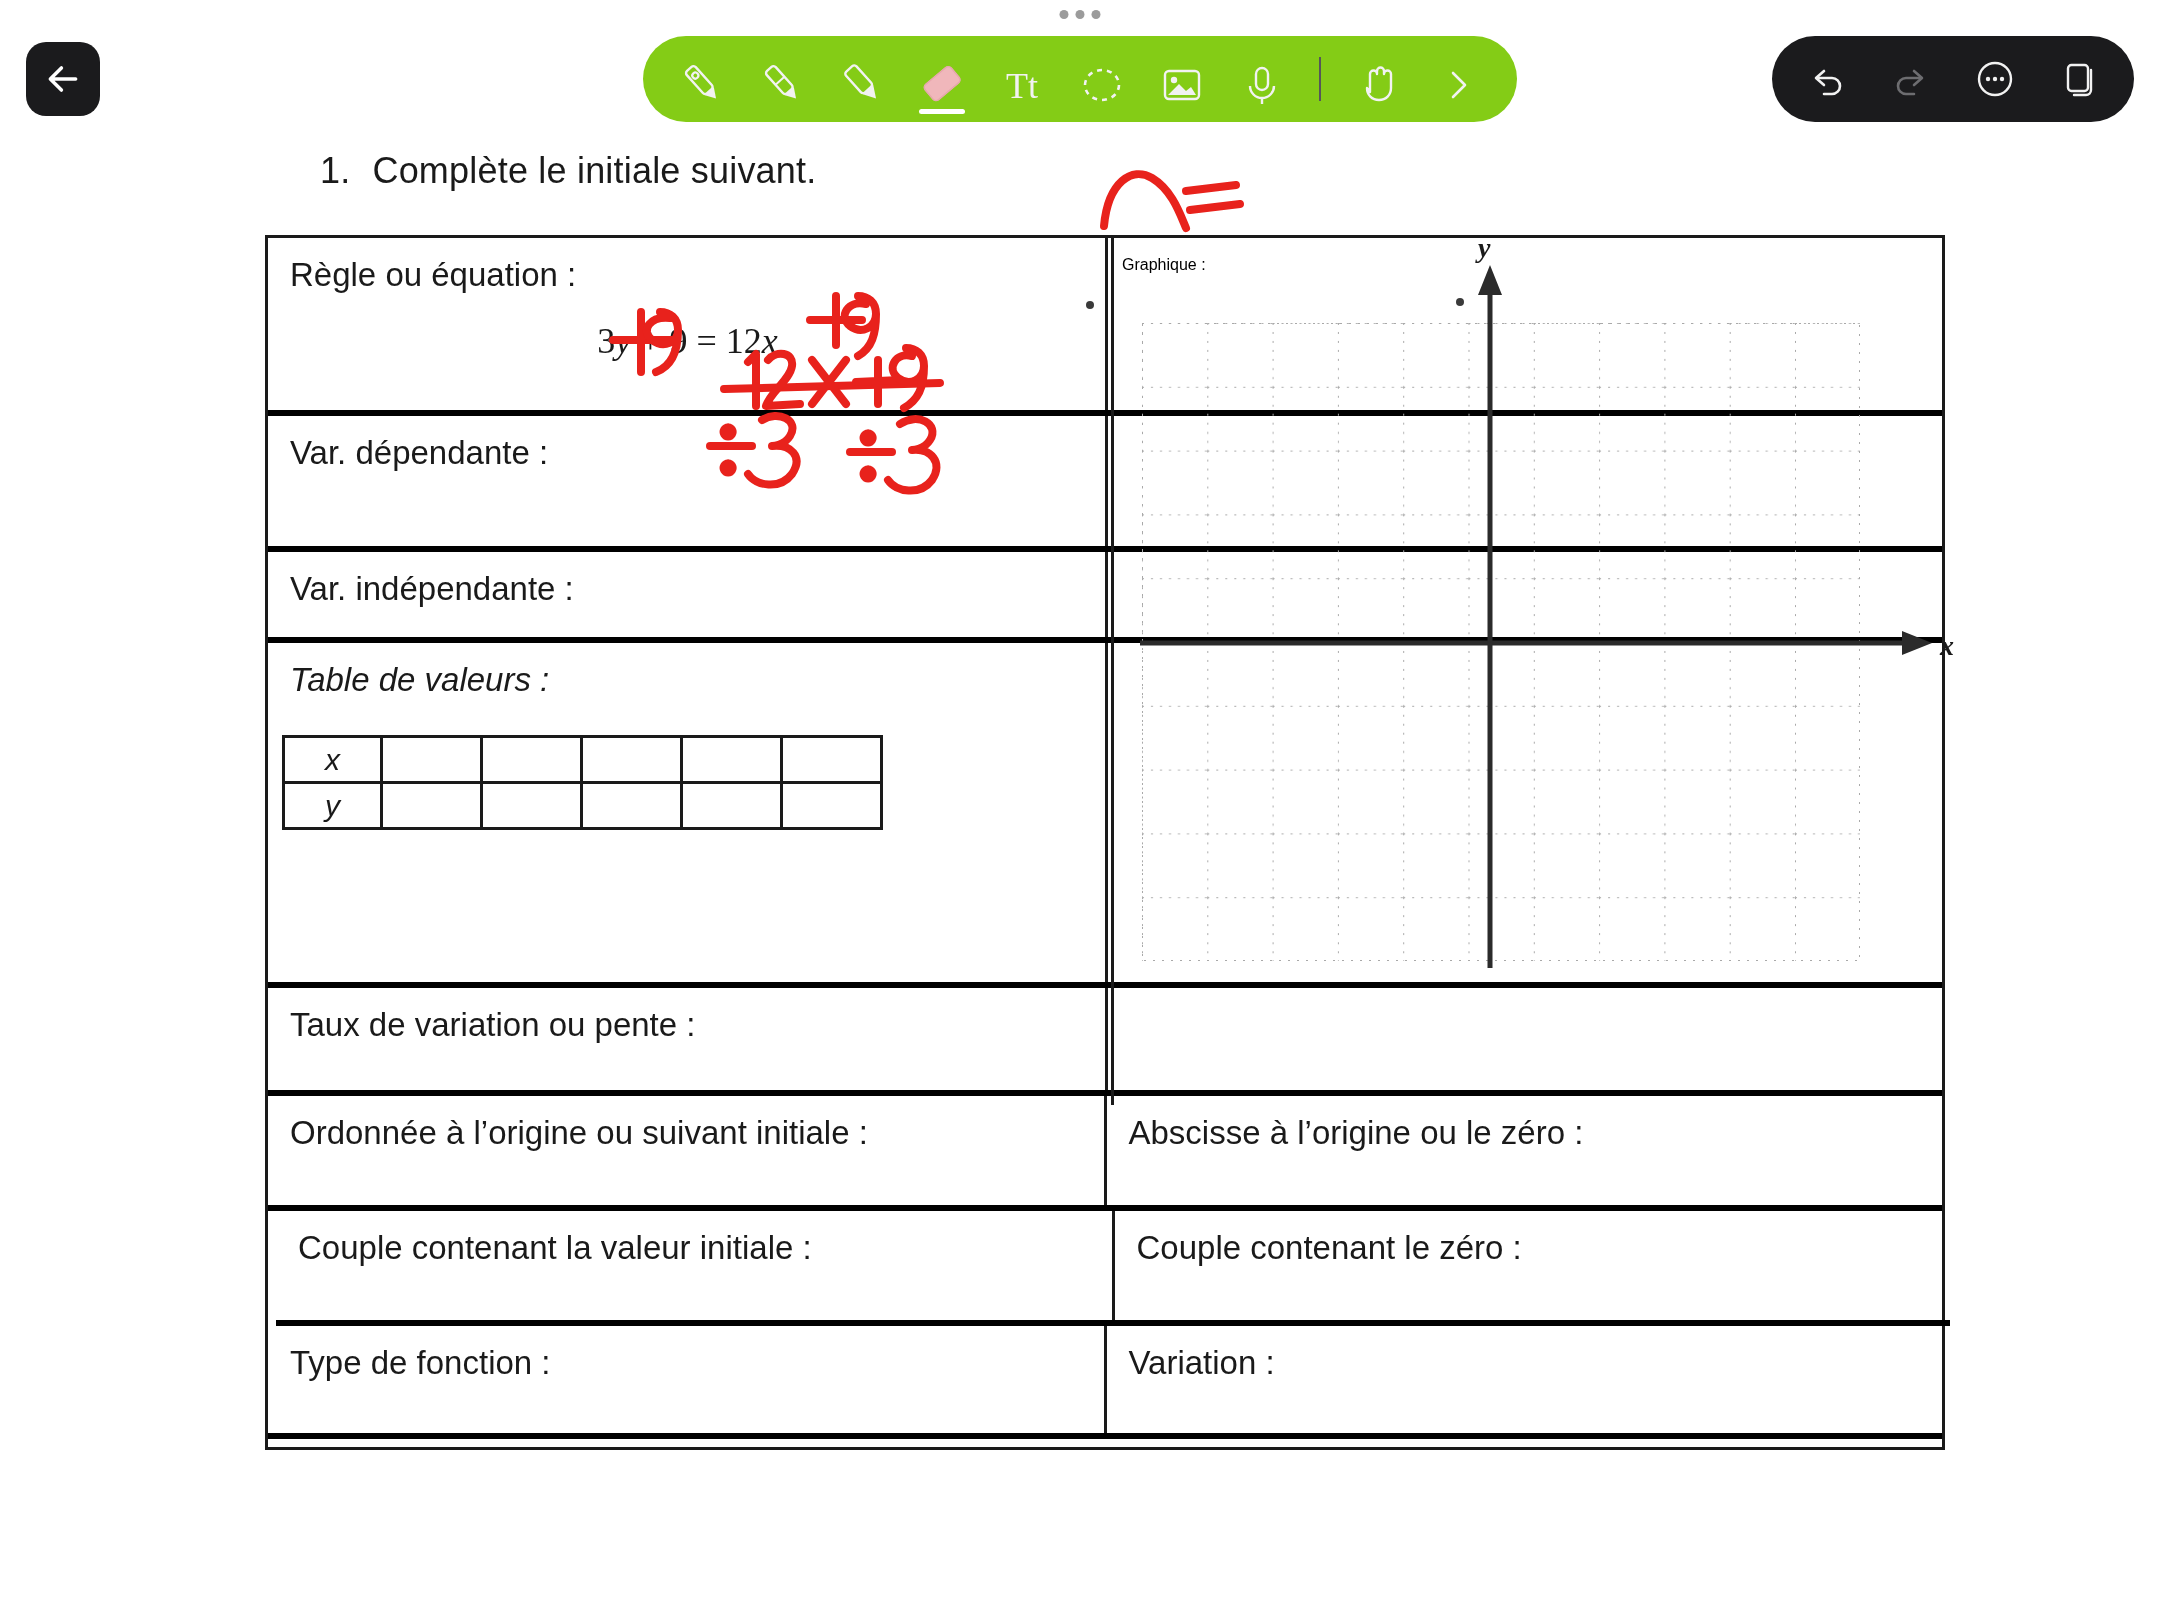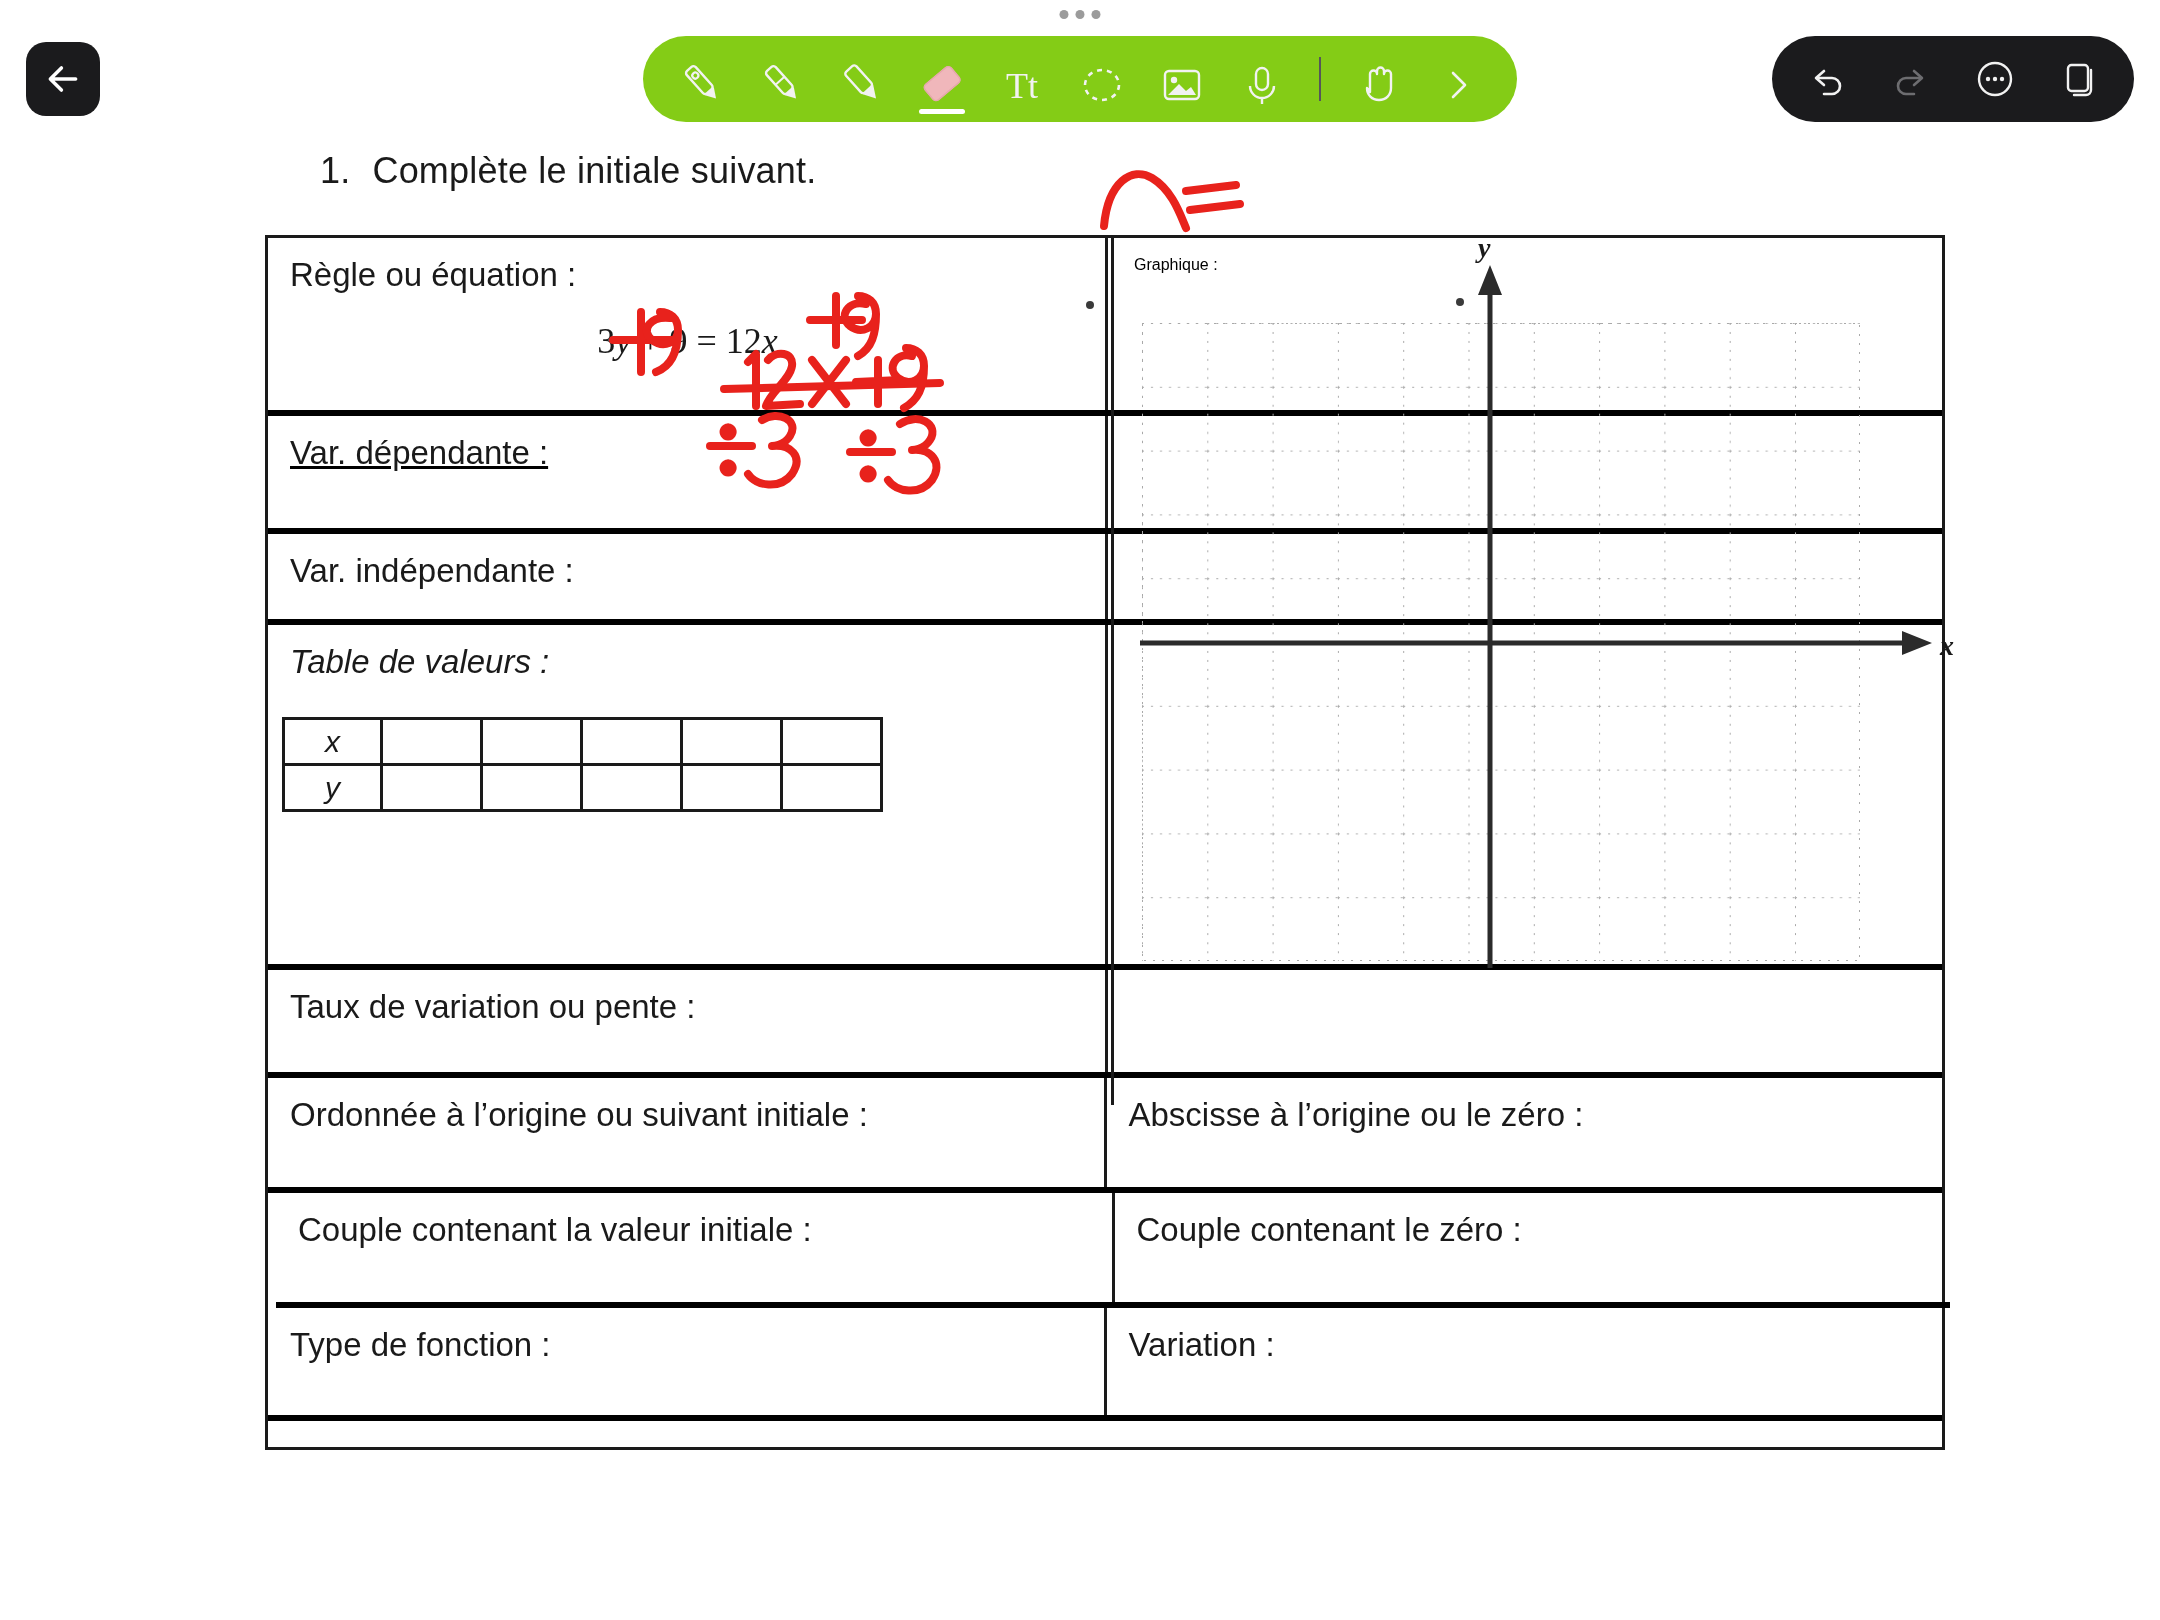--- a/index.html
+++ b/index.html
@@ -66,33 +66,33 @@
   .row:last-child { border-bottom: none; }
   .cell {
     padding: 18px 20px 10px 22px;
     font-size: 33px; color: #1a1a1a;
     position: relative;
   }
   .cell.left { width: 840px; border-right: 3px solid #1a1a1a; }
   .cell.right { width: 837px; }
 
   .r-regle { height: 178px; }
-  .r-dep   { height: 118px; text-decoration: underline; }
+  .r-dep   { height: 136px; }
   .r-indep { height: 91px; }
   .r-table { height: 345px; font-style: italic; }
   .r-taux  { height: 108px; }
   .r-ord   { height: 115px; }
   .r-couple{ height: 115px; margin-left: 8px; }
   .r-type  { height: 113px; }
 
   
   .graph-cell {
     position: absolute; left: 843px; top: 0; width: 834px;
     height: 867px; border-left: 3px solid #1a1a1a;
-    padding: 18px 20px;
+    padding: 18px 8px;
   }
 
   .equation {
     margin-top: 26px; text-align: center;
     font-family: "Liberation Serif", serif; font-size: 36px; font-style: normal;
   }
   .equation em { font-style: italic; }
 
   
   .xy-table {

